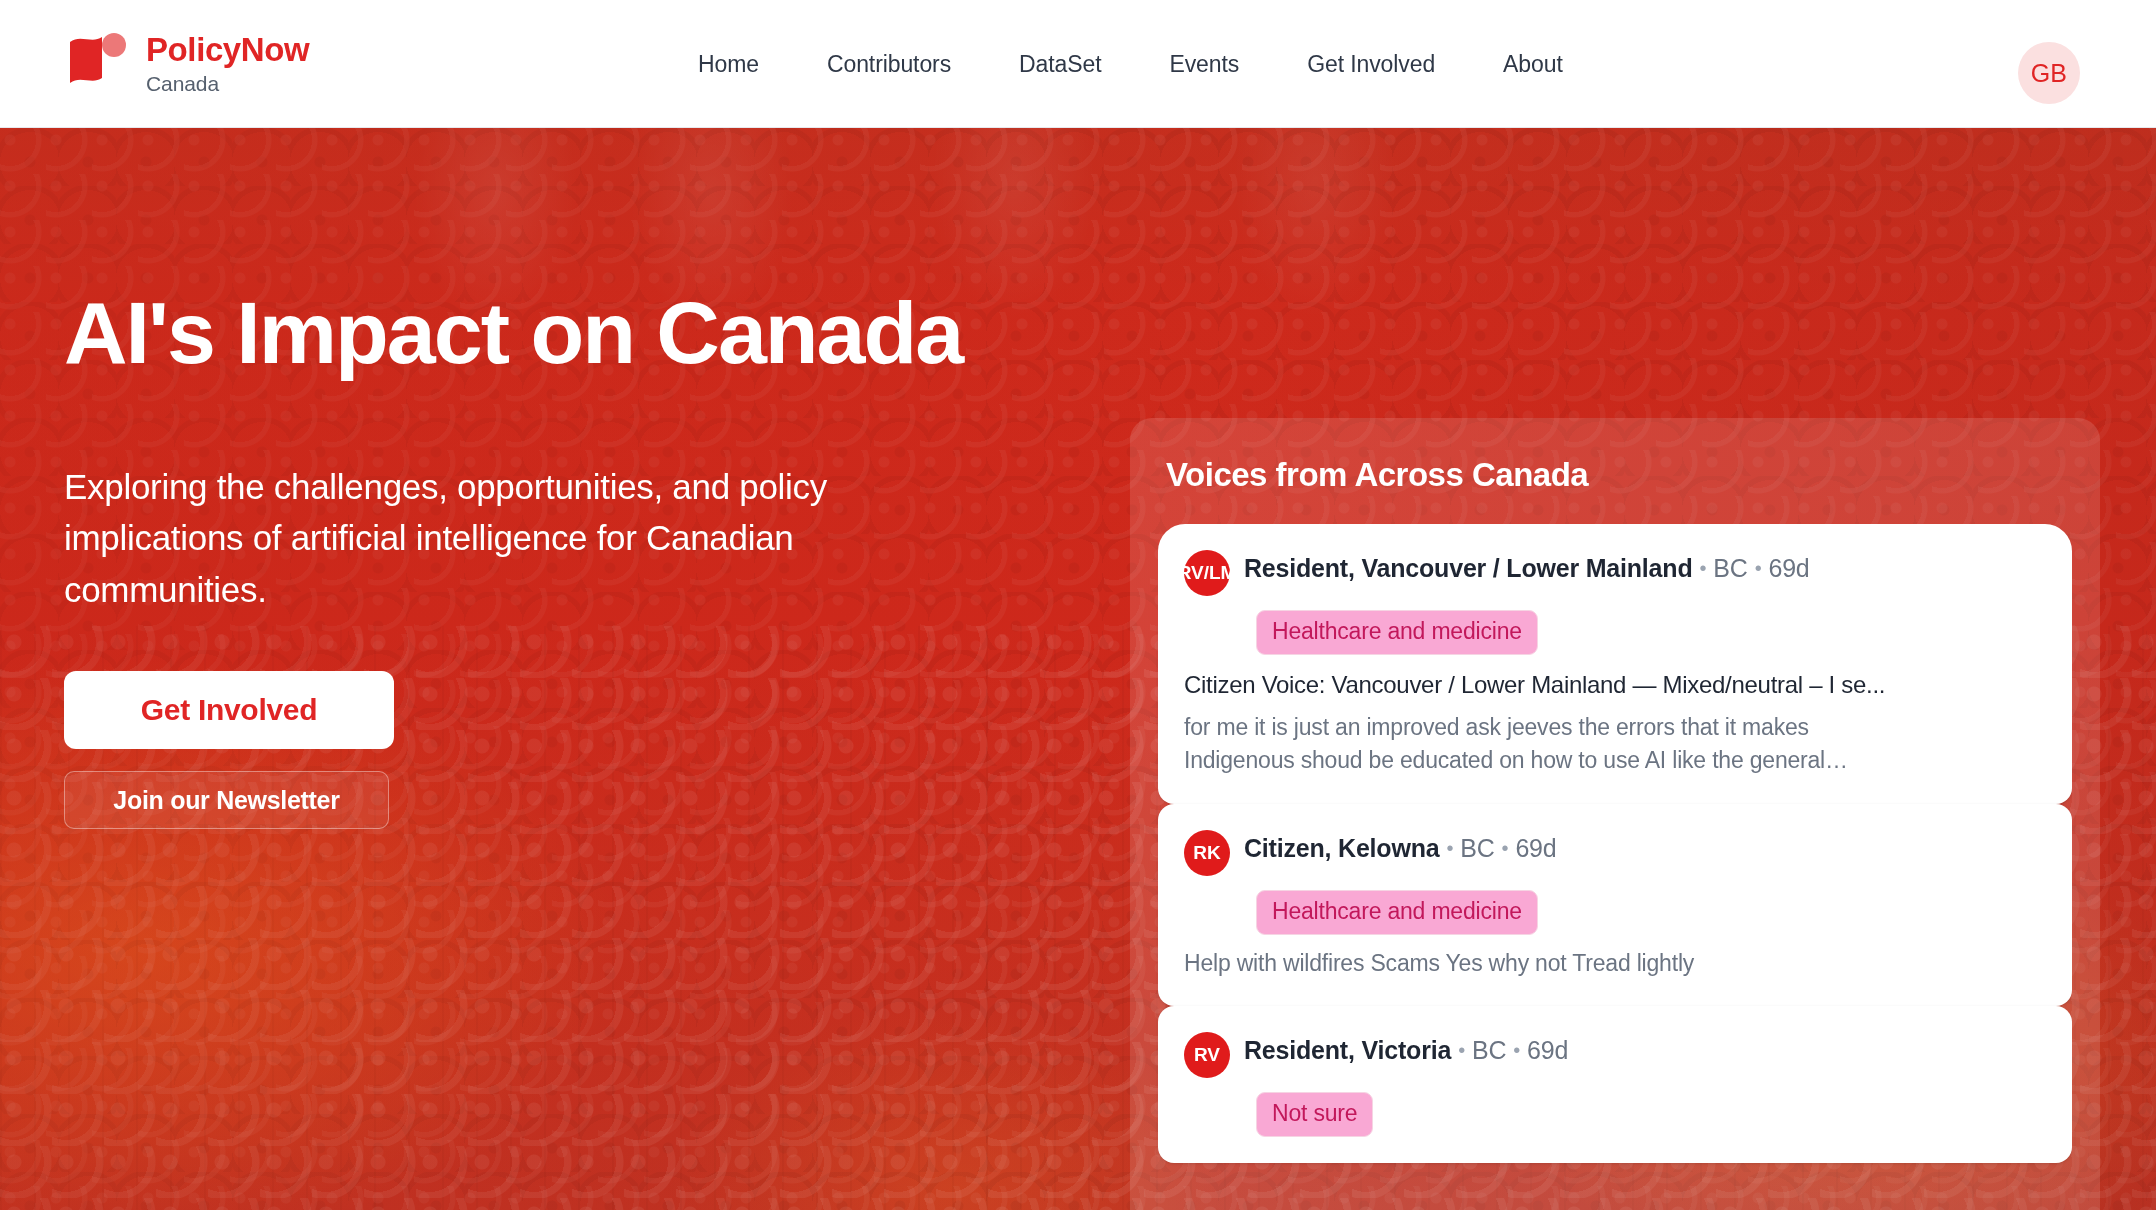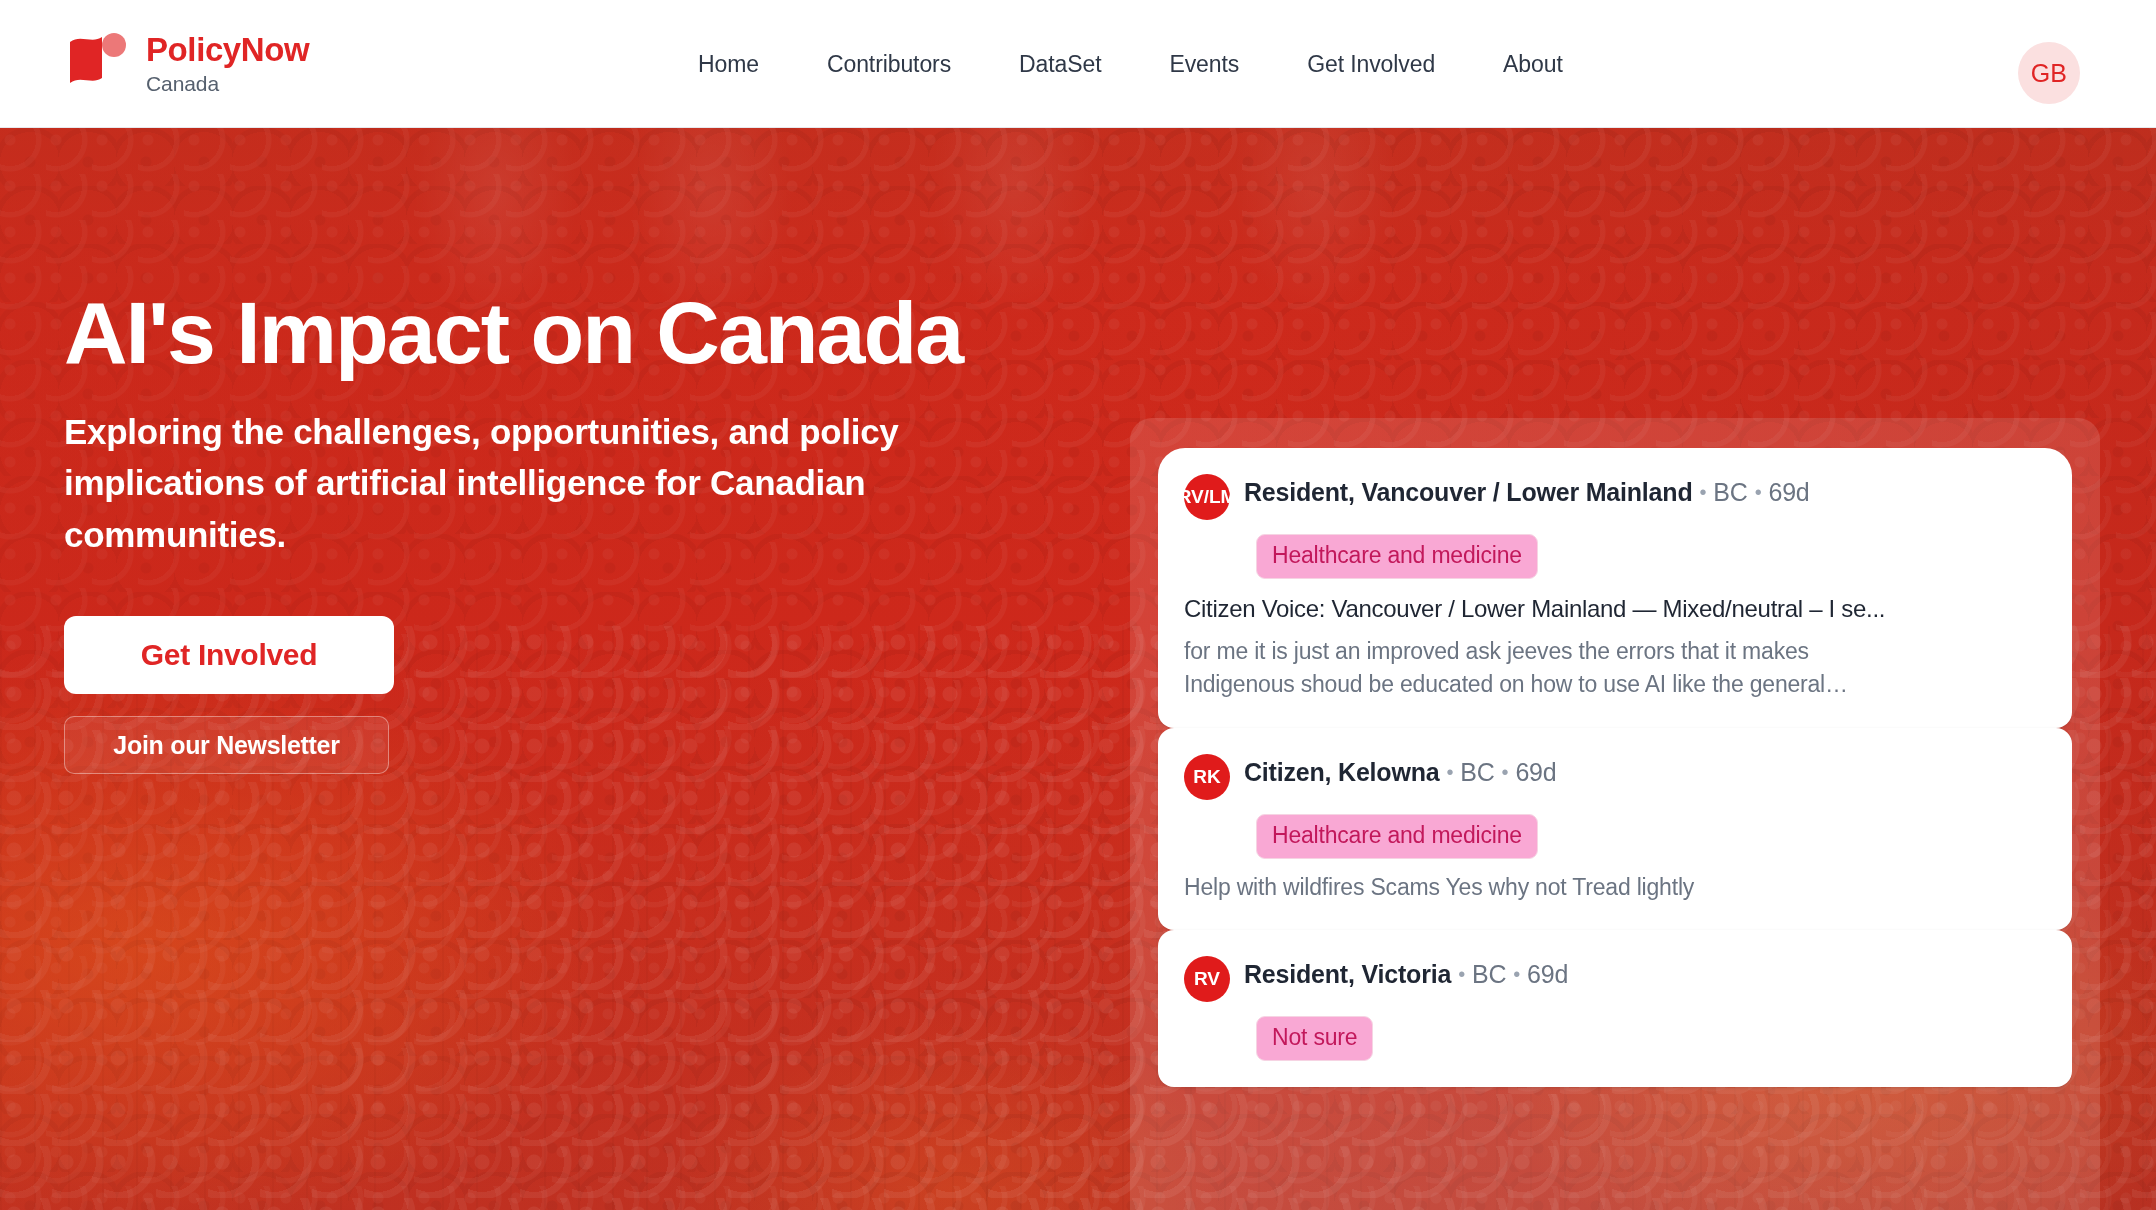--- a/index.html
+++ b/index.html
@@ -72,22 +72,22 @@
   }
   .hero-veil { position:absolute; inset:0; background:linear-gradient(100deg, rgba(196,40,26,.42) 0%, rgba(196,40,26,.18) 55%, rgba(170,40,28,.30) 100%); }
 
   
   .hero-copy { position:absolute; left:64px; top:160px; width:990px; z-index:5; }
   .hero-title {
     font-size:88px; line-height:1.02; font-weight:bold; color:#ffffff;
     letter-spacing:-2px;
   }
   .hero-sub {
-    margin-top:28px; font-size:35px; line-height:1.47; color:#ffffff;
-    letter-spacing:-0.3px; max-width:920px; font-weight:700;
+    margin-top:83px; font-size:35px; line-height:1.47; color:#ffffff;
+    letter-spacing:-0.3px; max-width:920px; font-weight:400;
   }
   .hero-ctas { margin-top:56px; }
   .btn-primary {
     display:inline-flex; align-items:center; justify-content:center;
     width:330px; height:78px; background:#ffffff; color:#e02525;
     border:none; border-radius:12px; font-size:30px; font-weight:bold;
     font-family:inherit; letter-spacing:-0.3px; cursor:pointer;
   }
   .btn-ghost {
     display:inline-flex; align-items:center; justify-content:center;
@@ -191,20 +191,21 @@
     <h1 class="hero-title">AI's Impact on Canada</h1>
     <p class="hero-sub">Exploring the challenges, opportunities, and policy implications of artificial intelligence for Canadian communities.</p>
     <div class="hero-ctas">
       <button class="btn-primary">Get Involved</button>
       <br>
       <button class="btn-ghost">Join our Newsletter</button>
     </div>
   </div>
 
   <div class="voices-panel">
+    <div class="voices-title">Voices from Across Canada</div>
 
     <div class="voices-list">
 
       <div class="voice-card">
         <div class="vc-head">
           <div class="vc-avatar">RV/LM</div>
           <div class="vc-meta">
             <span class="vc-author">Resident, Vancouver / Lower Mainland</span><span class="vc-dot">•</span><span class="vc-region">BC</span><span class="vc-dot">•</span><span class="vc-age">69d</span>
           </div>
         </div>

